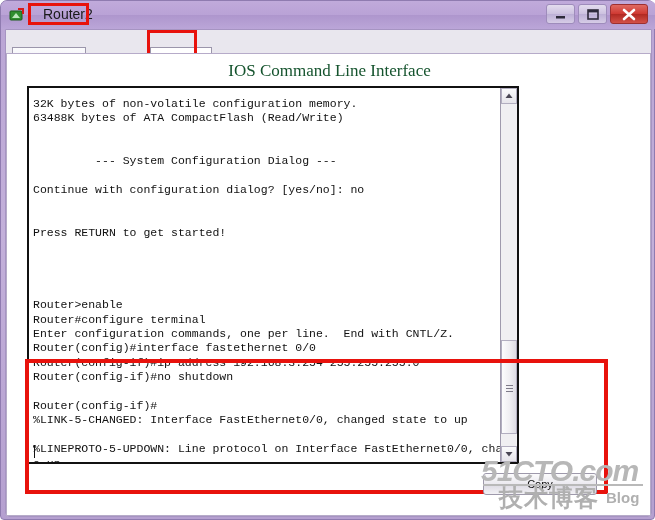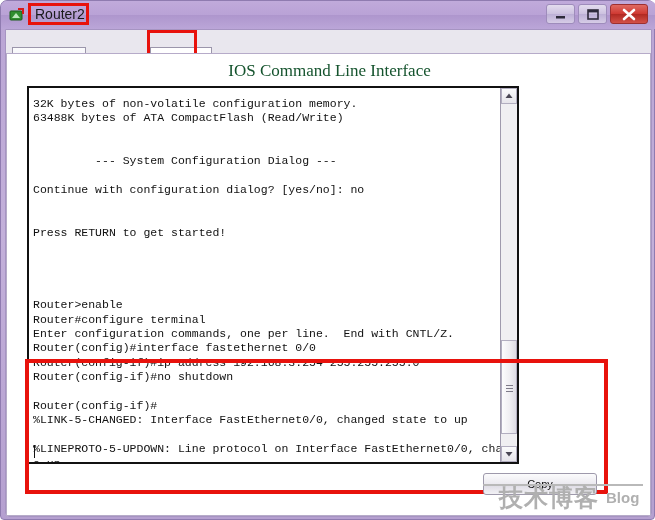--- a/index.html
+++ b/index.html
@@ -49,20 +49,21 @@
   }
   #app-icon {
     position: absolute;
     left: 8px; top: 6px;
     width: 16px; height: 16px;
   }
   #title-text-wrap {
     position: absolute;
     left: 30px; top: 3px;
     height: 21px;
+    padding-left: 8px;
   }
   #window-title {
     display: inline-block;
     font-family: "Liberation Sans", sans-serif;
     font-size: 14px;
     color: #1a1a1a;
     line-height: 20px;
     padding: 0 4px;
   }
   #title-highlight {
@@ -390,18 +391,19 @@
         </div>
       </div>
     </div>
 
     <div id="annot-box"></div>
 
     <div id="copy-button">Copy</div>
   </div>
 
   <div id="watermark">
+    <div id="wm-main">51CTO.com</div>
     <div id="wm-rule"></div>
     <div id="wm-cn">技术博客</div>
     <div id="wm-blog">Blog</div>
   </div>
 
 </div>
 
 </body></html>

